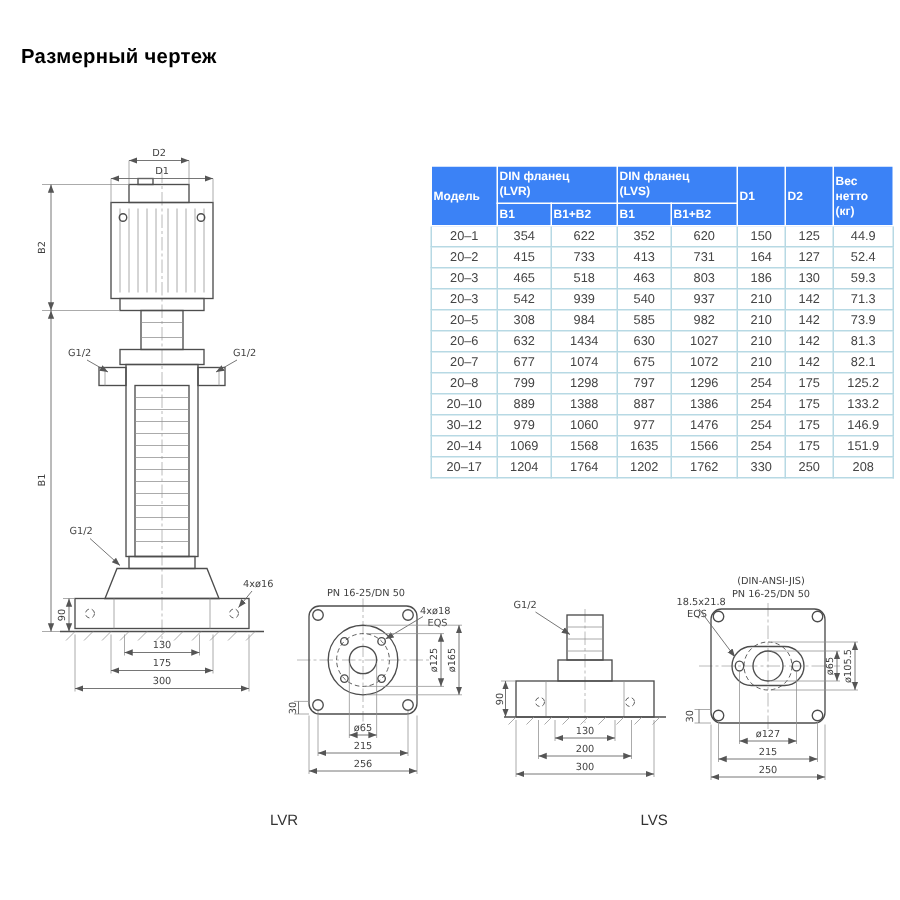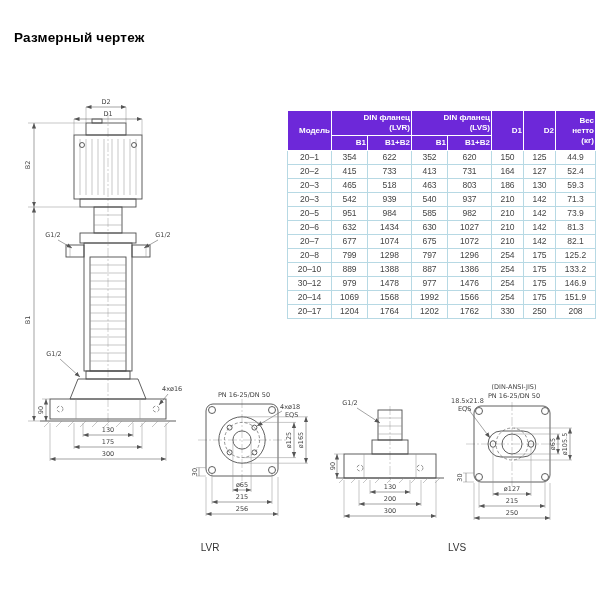--- a/index.html
+++ b/index.html
@@ -10,22 +10,22 @@
   .page-title {
     position:absolute; left:14px; top:30px;
     font-size:13.5px; font-weight:bold; color:#000000; letter-spacing:0.2px;
   }
   
   .dim-table {
     position:absolute; left:287px; top:110px; width:308px;
     border-collapse:collapse; table-layout:fixed;
   }
   .dim-table th {
-    background:#6d28d9; color:#fff; font-size:8px; font-weight:bold;
-    border:1px solid #ffffff; padding:2px 1px; text-align:right;
+    background:#3b82f6; color:#fff; font-size:8px; font-weight:bold;
+    border:1px solid #ffffff; padding:2px 1px; text-align:left;
     vertical-align:middle; line-height:1.25; white-space:pre-line;
   }
   .dim-table td {
     font-size:8.5px; color:#444; background:#fff;
     border:1px solid #b7d9e4; text-align:center; padding:0 2px;
     height:13px; line-height:13px; white-space:nowrap;
   }
   
   .draw { position:absolute; overflow:visible; }
   .draw line, .draw path, .draw rect, .draw circle, .draw ellipse, .draw polygon {
@@ -33,21 +33,21 @@
   }
   .draw .ext { stroke:#8f8f8f; stroke-width:0.5; }
   .draw .dim-line { stroke:#666; stroke-width:0.6; }
   .draw .cl { stroke:#9a9a9a; stroke-width:0.45; stroke-dasharray:9 2 2 2; }
   .draw .dashed { stroke-dasharray:3 2; stroke-width:0.6; }
   .draw text {
     fill:#3f3f3f; stroke:none; font-size:6.5px;
     font-family:"DejaVu Sans",sans-serif;
   }
   .draw .vtitle { font-size:6.5px; }
-  .caption { position:absolute; width:60px; text-align:center; font-size:10px; color:#333; }
+  .caption { position:absolute; width:60px; font-size:10px; color:#333; }
 </style>
 </head>
 <body>
 
 <svg width="0" height="0" style="position:absolute">
   <defs>
     <marker id="ah" orient="auto-start-reverse" markerUnits="userSpaceOnUse" markerWidth="7" markerHeight="7" refX="5.5" refY="3">
       <path d="M0,0.9 L5.5,3 L0,5.1 z" fill="#555" stroke="none"></path>
     </marker>
   </defs>
@@ -363,21 +363,21 @@
     <td>542</td>
     <td>939</td>
     <td>540</td>
     <td>937</td>
     <td>210</td>
     <td>142</td>
     <td>71.3</td>
   </tr>
       <tr>
     <td>20–5</td>
-    <td>951</td>
+    <td>308</td>
     <td>984</td>
     <td>585</td>
     <td>982</td>
     <td>210</td>
     <td>142</td>
     <td>73.9</td>
   </tr>
       <tr>
     <td>20–6</td>
     <td>632</td>
@@ -414,32 +414,32 @@
     <td>1388</td>
     <td>887</td>
     <td>1386</td>
     <td>254</td>
     <td>175</td>
     <td>133.2</td>
   </tr>
       <tr>
     <td>30–12</td>
     <td>979</td>
-    <td>1478</td>
+    <td>1060</td>
     <td>977</td>
     <td>1476</td>
     <td>254</td>
     <td>175</td>
     <td>146.9</td>
   </tr>
       <tr>
     <td>20–14</td>
     <td>1069</td>
     <td>1568</td>
-    <td>1992</td>
+    <td>1635</td>
     <td>1566</td>
     <td>254</td>
     <td>175</td>
     <td>151.9</td>
   </tr>
       <tr>
     <td>20–17</td>
     <td>1204</td>
     <td>1764</td>
     <td>1202</td>

